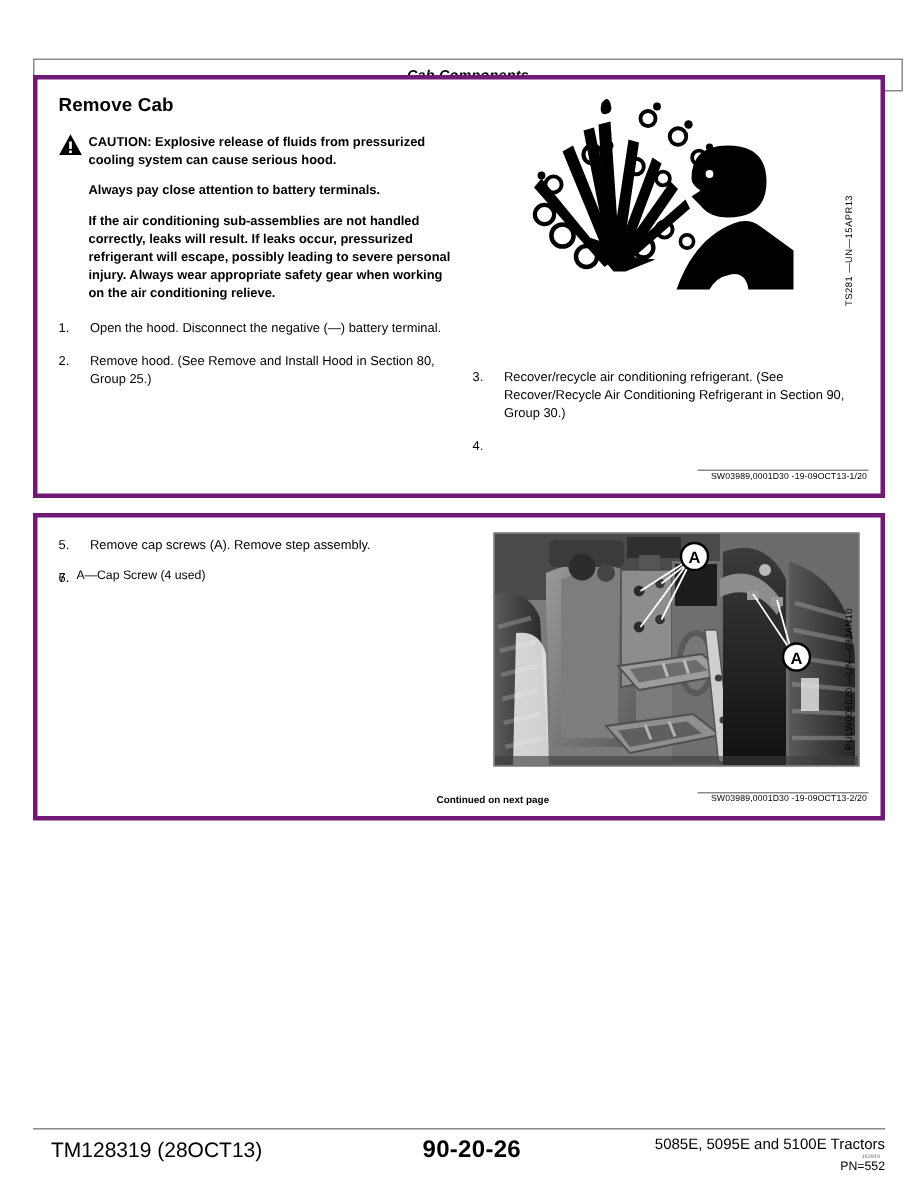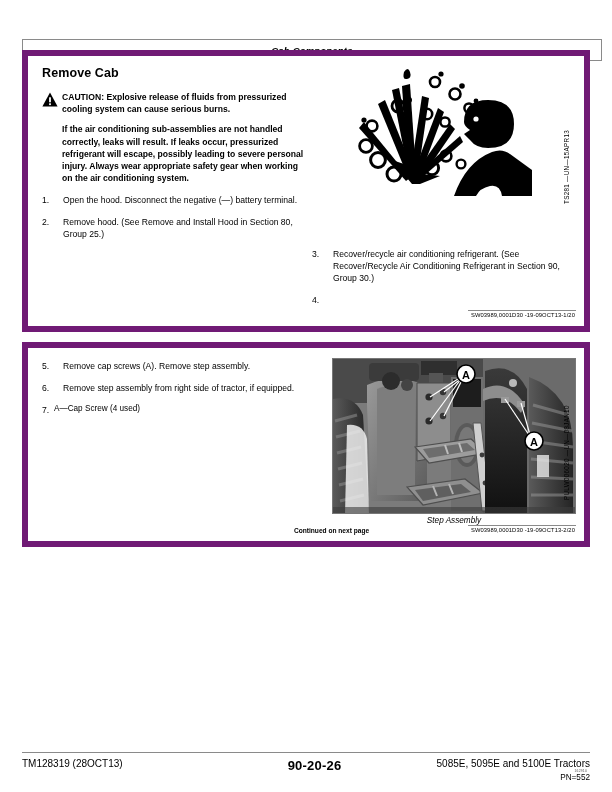--- a/index.html
+++ b/index.html
@@ -35,21 +35,21 @@
     font-style: italic;
     font-weight: bold;
     letter-spacing: .2px;
   }
 
   
   .block {
     position: absolute;
     left: 22px;
     width: 568px;
-    border: 6px solid #701a75;
+    border: 3px solid #701a75;
     box-sizing: border-box;
     background: #fff;
   }
   #block-1 { top: 50px; height: 282px; }
   #block-2 { top: 342px; height: 205px; }
 
   .block-inner {
     position: relative;
     width: 100%;
     height: 100%;
@@ -206,28 +206,28 @@
     width: 568px;
     border-top: 1px solid #8a8a8a;
     padding-top: 5px;
   }
   .pf-row {
     position: relative;
     height: 13px;
   }
   .pf-left {
     position: absolute;
-    left: 0; top: 0;
-    font-size: 10px;
+    left: 12px; top: 0;
+    font-size: 14px;
   }
   .pf-center {
     position: absolute;
     left: 17px; right: 0; top: 0;
     text-align: center;
-    font-size: 13px;
+    font-size: 16px;
     font-weight: bold;
     letter-spacing: .2px;
   }
   .pf-right {
     position: absolute;
     right: 0; top: 0;
     font-size: 10px;
     text-align: right;
   }
   .pf-tiny {
@@ -258,22 +258,23 @@
     <div class="col-left">
 
       <h1 class="section-title">Remove Cab</h1>
 
       <div class="caution-wrap">
         <svg class="caution-tri" viewBox="0 0 16 15">
           <polygon points="8,0.5 15.6,14.4 0.4,14.4" fill="#000"></polygon>
           <rect x="7.1" y="5.3" width="1.8" height="5.0" fill="#fff"></rect>
           <rect x="7.1" y="11.3" width="1.8" height="1.8" fill="#fff"></rect>
         </svg>
-        <p class="caution-head">CAUTION: Explosive release of fluids from pressurized cooling system can cause serious burns.</p>
-        <p class="caution-para">If the air conditioning sub-assemblies are not handled correctly, leaks will result. If leaks occur, pressurized refrigerant will escape, possibly leading to severe personal injury.  Always wear appropriate safety gear when working on the air conditioning system.</p>
+        <p class="caution-head">CAUTION: Explosive release of fluids from pressurized cooling system can cause serious hood.</p>
+        <p class="caution-para">Always pay close attention to battery terminals.</p>
+        <p class="caution-para">If the air conditioning sub-assemblies are not handled correctly, leaks will result. If leaks occur, pressurized refrigerant will escape, possibly leading to severe personal injury.  Always wear appropriate safety gear when working on the air conditioning relieve.</p>
       </div>
 
       <ol class="steps steps-top">
         <li>
           <span class="num">1.</span>
           <span>Open the hood. Disconnect the negative (—) battery terminal.</span>
         </li>
         <li>
           <span class="num">2.</span>
           <span>Remove hood. (See Remove and Install Hood in Section 80, Group 25.)</span>
@@ -352,21 +353,20 @@
   <div class="block-inner">
 
     <div class="col-left">
       <ol class="steps" style="margin-top:0">
         <li style="margin-top:2px">
           <span class="num">5.</span>
           <span>Remove cap screws (A). Remove step assembly.</span>
         </li>
         <li>
           <span class="num">6.</span>
-          <span>Remove step assembly from right side of tractor, if equipped.</span>
         </li>
         <li>
           <span class="num">7.</span>
         </li>
       </ol>
       <div class="legend">A—Cap Screw (4 used)</div>
     </div>
 
     <div class="fig-photo">
       <svg viewBox="0 0 244 156" width="244" height="156">
@@ -468,21 +468,20 @@
           <circle cx="133" cy="15" r="9" fill="#ffffff" stroke="#000000" stroke-width="1.6"></circle>
           <text x="133" y="19.5" font-family="Liberation Sans, sans-serif" font-size="11" font-weight="bold" text-anchor="middle" fill="#000">A</text>
         </g>
         <g>
           <circle cx="201" cy="82" r="9" fill="#ffffff" stroke="#000000" stroke-width="1.6"></circle>
           <text x="201" y="86.5" font-family="Liberation Sans, sans-serif" font-size="11" font-weight="bold" text-anchor="middle" fill="#000">A</text>
         </g>
       </svg>
     </div>
 
-    <div class="fig-caption">Step Assembly</div>
 
     <div class="block-footer">
       <div class="footer-rule"></div>
       <span class="continued">Continued on next page</span>
       <span class="footer-id">SW03989,0001D30 -19-09OCT13-2/20</span>
     </div>
 
   </div>
 </div>
 

